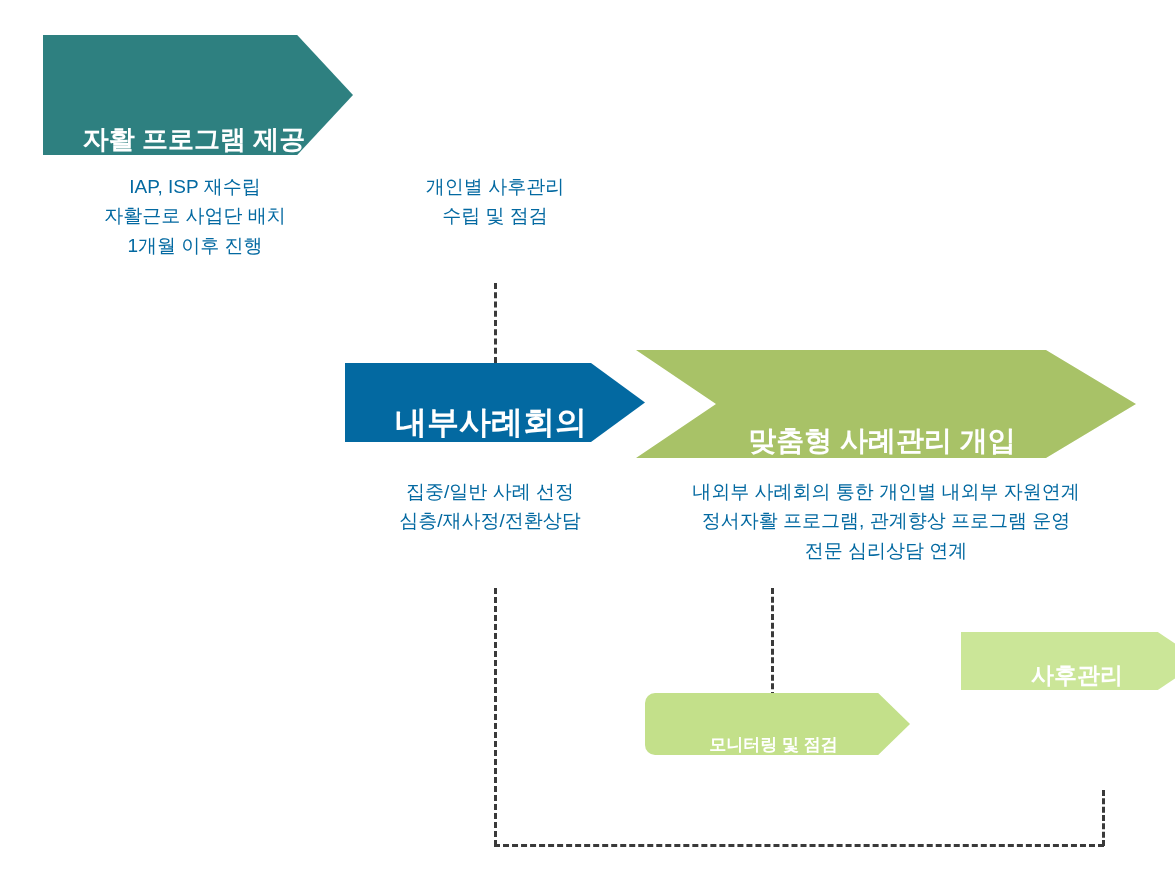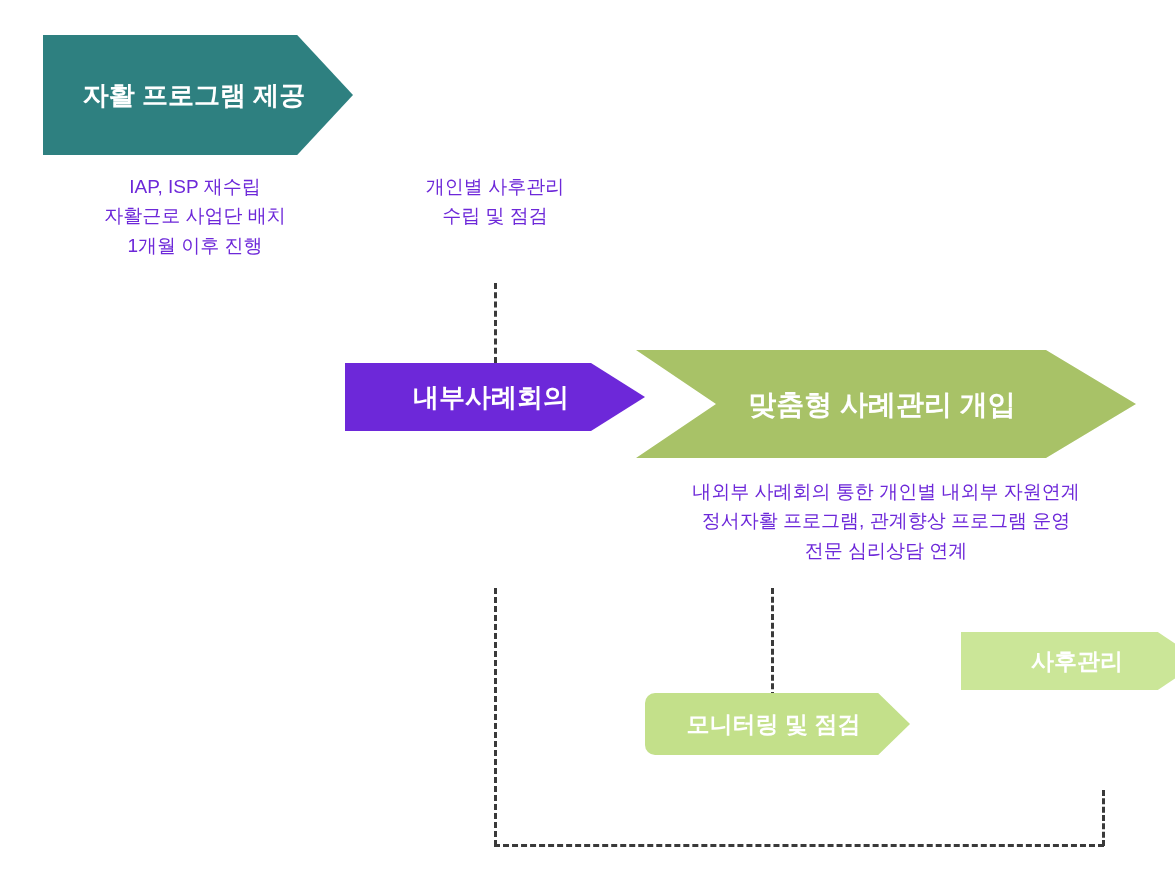--- a/index.html
+++ b/index.html
@@ -20,21 +20,21 @@
     position: absolute;
     left: 0; top: 0;
     width: 1175px;
     height: 873px;
   }
 
   
   .chev {
     position: absolute;
     display: flex;
-    align-items: center;
+    align-items: flex-end;
     justify-content: center;
     text-align: center;
     color: #ffffff;
     font-weight: bold;
     line-height: 1.25;
     box-sizing: border-box;
   }
   
   .chev.notch {
     clip-path: polygon(0% 0%, 82% 0%, 100% 50%, 82% 100%, 0% 100%, 16% 50%);
@@ -52,21 +52,21 @@
   .chev-label {
     display: block;
     padding: 0 6px;
     transform: translateX(-4px);
   }
 
   
   .caption {
     position: absolute;
     text-align: center;
-    color: #6d28d9;
+    color: #0369a1;
     line-height: 1.55;
     font-size: 19px;
     white-space: pre-line;
   }
 
   
   .dash-v {
     position: absolute;
     border-left: 3px dashed #3a3a3a;
   }
@@ -88,36 +88,38 @@
 
   <div class="caption" style="left:40px; top:172px; width:310px;">IAP, ISP 재수립
 자활근로 사업단 배치
 1개월 이후 진행</div>
 
   <div class="caption" style="left:345px; top:172px; width:300px;">개인별 사후관리
 수립 및 점검</div>
 
   <div class="dash-v" style="left:494px; top:283px; height:80px;"></div>
 
-  <div class="chev flat" style="left:345px; top:363px; width:300px; height:68px; background:#6d28d9; font-size:26px;">
+  <div class="chev flat" style="left:345px; top:363px; width:300px; height:79px; background:#0369a1; font-size:32px;">
     <span class="chev-label">내부사례회의</span>
   </div>
 
   <div class="chev notch" style="left:636px; top:350px; width:500px; height:108px; background:#a8c267; font-size:28px;">
     <span class="chev-label">맞춤형 사례관리 개입</span>
   </div>
 
+  <div class="caption" style="left:340px; top:477px; width:300px;">집중/일반 사례 선정
+심층/재사정/전환상담</div>
 
   <div class="caption" style="left:636px; top:477px; width:500px;">내외부 사례회의 통한 개인별 내외부 자원연계
 정서자활 프로그램, 관계향상 프로그램 운영
 전문 심리상담 연계</div>
 
   <div class="dash-v" style="left:771px; top:588px; height:110px;"></div>
 
-  <div class="chev round" style="left:645px; top:693px; width:265px; height:62px; background:#c3e08a; font-size:23px;">
+  <div class="chev round" style="left:645px; top:693px; width:265px; height:62px; background:#c3e08a; font-size:17px;">
     <span class="chev-label">모니터링 및 점검</span>
   </div>
 
   <div class="chev flat" style="left:913px; top:632px; width:240px; height:58px; background:#cbe698; font-size:23px;margin-left:48px;">
     <span class="chev-label">사후관리</span>
   </div>
 
 
   <div class="dash-v" style="left:1102px; top:790px; height:56px;"></div>
   <div class="dash-h" style="left:494px; top:844px; width:610px;"></div>

